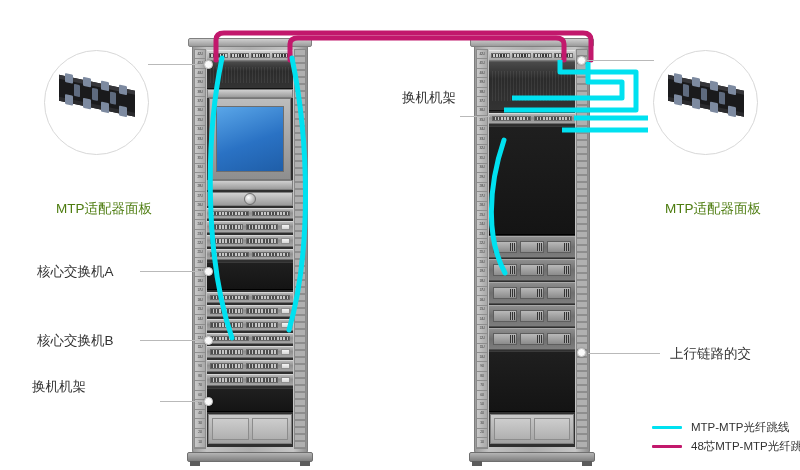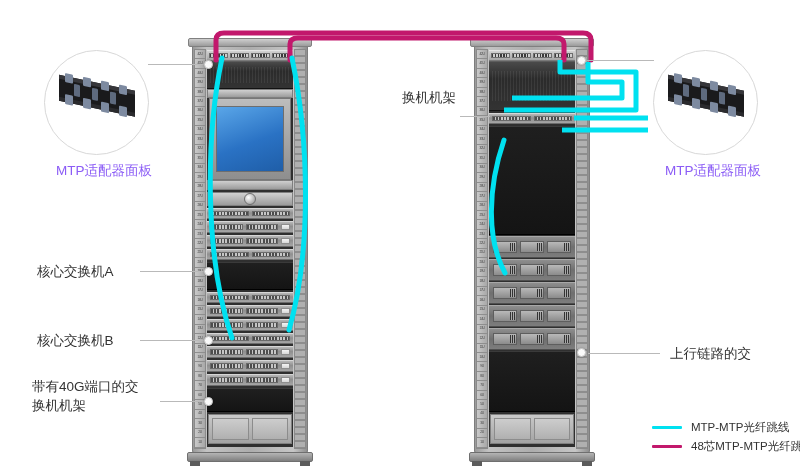--- a/index.html
+++ b/index.html
@@ -16,22 +16,23 @@
   .callout-circle {
     position: absolute;
     border-radius: 50%;
     border: 1px solid #d8d8d8;
     background: #ffffff;
     display: flex; align-items: center; justify-content: center;
   }
   .callout-label {
     position: absolute;
     font-size: 13.5px;
-    color: #8b5cf6;
+    color: #4d7c0f;
     white-space: nowrap;
+    margin-top: 38px;
   }
 
   
   .leader {
     position: absolute;
     height: 1px;
     background: #b9b9b9;
   }
   .dot {
     position: absolute;
@@ -541,21 +542,20 @@
 
   <div class="diagram-label" style="left:37px; top:262px;">核心交换机A</div>
   <div class="leader" style="left:140px; top:271px; width:66px;"></div>
   <div class="dot" style="left:204px; top:267px;"></div>
 
   <div class="diagram-label" style="left:37px; top:331px;">核心交换机B</div>
   <div class="leader" style="left:140px; top:340px; width:66px;"></div>
   <div class="dot" style="left:204px; top:336px;"></div>
 
   <div class="diagram-label two-line" style="left:32px; top:377px; width:130px;">
-    <div>带有40G端口的交</div>
     <div>换机机架</div>
   </div>
   <div class="leader" style="left:160px; top:401px; width:46px;"></div>
   <div class="dot" style="left:204px; top:397px;"></div>
 
   <div class="diagram-label" style="left:670px; top:344px;">上行链路的交</div>
   <div class="leader" style="left:588px; top:353px; width:72px;"></div>
   <div class="dot" style="left:577px; top:348px;"></div>
 
   <div class="legend" style="left:652px; top:418px;">

